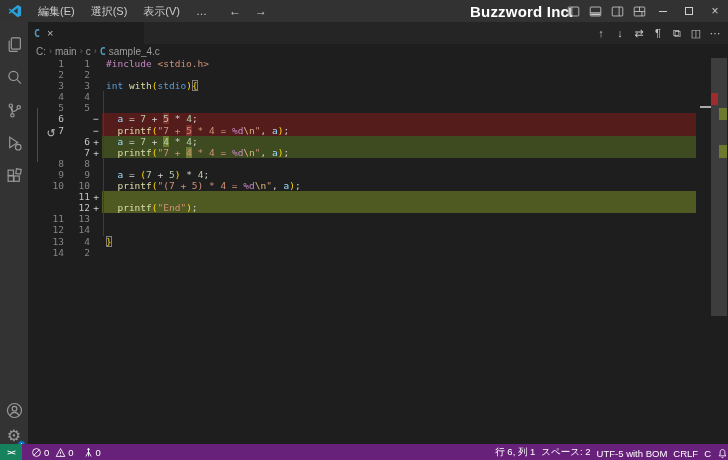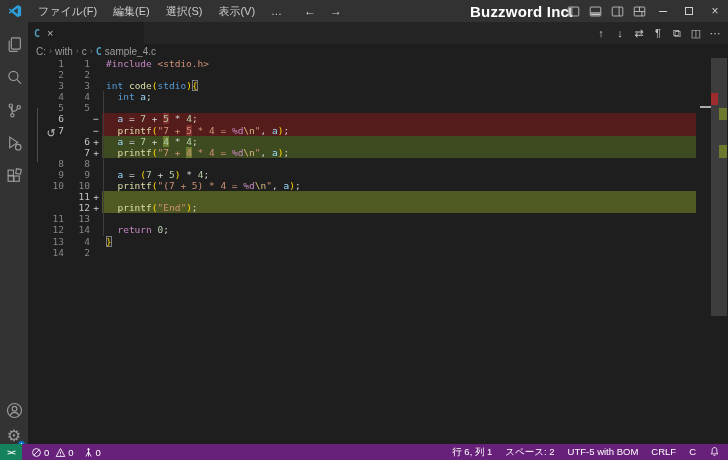--- a/index.html
+++ b/index.html
@@ -89,34 +89,33 @@
   .ov-add2{left:691px;top:87px;width:8px;height:13px;background:#6d7a2d}
   .ov-cursor{left:672px;top:48px;width:11px;height:2px;background:#aaaaaa}
 
   
   .statusbar{position:absolute;left:0;top:444px;width:728px;height:16px;background:var(--statusbar-bg);
     display:flex;align-items:center;font-size:9.5px;color:#ffffff}
   .remote{width:22px;height:16px;background:var(--remote-bg);display:flex;align-items:center;
     justify-content:center;font-size:8px;font-weight:bold;letter-spacing:-1px}
   .sb-item{display:flex;align-items:center;gap:2px;margin-left:9px}
   .sb-item svg{width:11px;height:11px;stroke:#ffffff;fill:none;stroke-width:1.1}
-  .sb-right{margin-left:auto;display:flex;align-items:flex-start;gap:13px;padding-right:8px}
+  .sb-right{margin-left:auto;display:flex;align-items:flex-end;gap:6px;padding-right:0}
   .sb-right .sb-item{margin-left:0}
 </style>
 </head>
 <body>
 
 <div class="window">
 
   <div class="titlebar">
     <svg class="vscode-logo" viewBox="0 0 16 16">
       <polygon points="11,1 15,3 15,13 11,15 4,9.5 1.5,11 0.8,10 3,8 0.8,6 1.5,5 4,6.5" fill="#2c9fd8"></polygon>
       <polygon points="11,4.5 6.5,8 11,11.5" fill="#323233"></polygon>
     </svg>
-    <div class="menu-item">ファイル(F)</div>
     <div class="menu-item">編集(E)</div>
     <div class="menu-item">選択(S)</div>
     <div class="menu-item">表示(V)</div>
     <div class="menu-item">…</div>
     <div class="nav-arrows">
       <span>←</span>
       <span>→</span>
     </div>
     <div class="win-title">Buzzword Inc.</div>
     <div class="titlebar-right">
@@ -222,46 +221,46 @@
     <span>⇄</span>
     <span>¶</span>
     <span>⧉</span>
     <span>◫</span>
     <span>⋯</span>
   </div>
 
   <div class="breadcrumb">
     <span>C:</span>
     <span class="bc-sep">›</span>
-    <span>with</span>
+    <span>main</span>
     <span class="bc-sep">›</span>
     <span>c</span>
     <span class="bc-sep">›</span>
     <span class="c-icon">C</span>
     <span>sample_4.c</span>
   </div>
 
   <div class="editor" style="position:absolute">
     <div>
         <div class="code-row "><span class="g1">1</span><span class="g2">1</span><span class="gs"></span><span class="code-text"><span class="tk-c">#include</span><span class="tk-p"> </span><span class="tk-s">&lt;stdio.h&gt;</span></span></div>
         <div class="code-row "><span class="g1">2</span><span class="g2">2</span><span class="gs"></span><span class="code-text"></span></div>
-        <div class="code-row "><span class="g1">3</span><span class="g2">3</span><span class="gs"></span><span class="code-text"><span class="tk-k">int</span><span class="tk-p"> </span><span class="tk-f">code</span><span class="tk-b">(</span><span class="tk-k">stdio</span><span class="tk-b">)</span><span class="tk-B">{</span></span></div>
-        <div class="code-row "><span class="g1">4</span><span class="g2">4</span><span class="gs"></span><span class="code-text"><span class="tk-p">  </span><span class="tk-k">int</span><span class="tk-p"> </span><span class="tk-v">a</span><span class="tk-p">;</span></span></div>
+        <div class="code-row "><span class="g1">3</span><span class="g2">3</span><span class="gs"></span><span class="code-text"><span class="tk-k">int</span><span class="tk-p"> </span><span class="tk-f">with</span><span class="tk-b">(</span><span class="tk-k">stdio</span><span class="tk-b">)</span><span class="tk-B">{</span></span></div>
+        <div class="code-row "><span class="g1">4</span><span class="g2">4</span><span class="gs"></span></div>
         <div class="code-row "><span class="g1">5</span><span class="g2">5</span><span class="gs"></span><span class="code-text"></span></div>
         <div class="code-row row-rem"><span class="g1">6</span><span class="g2"></span><span class="gs">−</span><span class="code-text"><span class="tk-p">  </span><span class="tk-v">a</span><span class="tk-p"> = </span><span class="tk-n">7</span><span class="tk-p"> + </span><span class="tk-n h-rem">5</span><span class="tk-p"> * </span><span class="tk-n">4</span><span class="tk-p">;</span></span></div>
         <div class="code-row row-rem"><span class="g1">7</span><span class="g2"></span><span class="gs">−</span><span class="code-text"><span class="tk-p">  </span><span class="tk-f">printf</span><span class="tk-b">(</span><span class="tk-s">"7 + </span><span class="tk-s h-rem">5</span><span class="tk-s"> * 4 = </span><span class="tk-c">%d</span><span class="tk-e">\n</span><span class="tk-s">"</span><span class="tk-p">, </span><span class="tk-v">a</span><span class="tk-b">)</span><span class="tk-p">;</span></span></div>
         <div class="code-row row-add"><span class="g1"></span><span class="g2">6</span><span class="gs">+</span><span class="code-text"><span class="tk-p">  </span><span class="tk-v">a</span><span class="tk-p"> = </span><span class="tk-n">7</span><span class="tk-p"> + </span><span class="tk-n h-add">4</span><span class="tk-p"> * </span><span class="tk-n">4</span><span class="tk-p">;</span></span></div>
         <div class="code-row row-add"><span class="g1"></span><span class="g2">7</span><span class="gs">+</span><span class="code-text"><span class="tk-p">  </span><span class="tk-f">printf</span><span class="tk-b">(</span><span class="tk-s">"7 + </span><span class="tk-s h-add">4</span><span class="tk-s"> * 4 = </span><span class="tk-c">%d</span><span class="tk-e">\n</span><span class="tk-s">"</span><span class="tk-p">, </span><span class="tk-v">a</span><span class="tk-b">)</span><span class="tk-p">;</span></span></div>
         <div class="code-row "><span class="g1">8</span><span class="g2">8</span><span class="gs"></span><span class="code-text"></span></div>
         <div class="code-row "><span class="g1">9</span><span class="g2">9</span><span class="gs"></span><span class="code-text"><span class="tk-p">  </span><span class="tk-v">a</span><span class="tk-p"> = </span><span class="tk-b">(</span><span class="tk-n">7</span><span class="tk-p"> + </span><span class="tk-n">5</span><span class="tk-b">)</span><span class="tk-p"> * </span><span class="tk-n">4</span><span class="tk-p">;</span></span></div>
         <div class="code-row "><span class="g1">10</span><span class="g2">10</span><span class="gs"></span><span class="code-text"><span class="tk-p">  </span><span class="tk-f">printf</span><span class="tk-b">(</span><span class="tk-s">"(7 + 5) * 4 = </span><span class="tk-c">%d</span><span class="tk-e">\n</span><span class="tk-s">"</span><span class="tk-p">, </span><span class="tk-v">a</span><span class="tk-b">)</span><span class="tk-p">;</span></span></div>
         <div class="code-row row-add2"><span class="g1"></span><span class="g2">11</span><span class="gs">+</span><span class="code-text"></span></div>
         <div class="code-row row-add2"><span class="g1"></span><span class="g2">12</span><span class="gs">+</span><span class="code-text"><span class="tk-p">  </span><span class="tk-f">printf</span><span class="tk-b">(</span><span class="tk-s">"End"</span><span class="tk-b">)</span><span class="tk-p">;</span></span></div>
         <div class="code-row "><span class="g1">11</span><span class="g2">13</span><span class="gs"></span><span class="code-text"></span></div>
-        <div class="code-row "><span class="g1">12</span><span class="g2">14</span><span class="gs"></span><span class="code-text"><span class="tk-p">  </span><span class="tk-c">return</span><span class="tk-p"> </span><span class="tk-n">0</span><span class="tk-p">;</span></span></div>
+        <div class="code-row "><span class="g1">12</span><span class="g2">14</span><span class="gs"></span></div>
         <div class="code-row "><span class="g1">13</span><span class="g2">4</span><span class="gs"></span><span class="code-text"><span class="tk-B">}</span></span></div>
         <div class="code-row "><span class="g1">14</span><span class="g2">2</span><span class="gs"></span><span class="code-text"></span></div>
       </div>
     <div class="indent-guide"></div>
     <div class="gutter-line"></div>
     <div class="revert-widget">↺</div>
     <div class="scroll-slider"></div>
     <div class="ov-mark ov-rem"></div>
     <div class="ov-mark ov-add1"></div>
     <div class="ov-mark ov-add2"></div>

